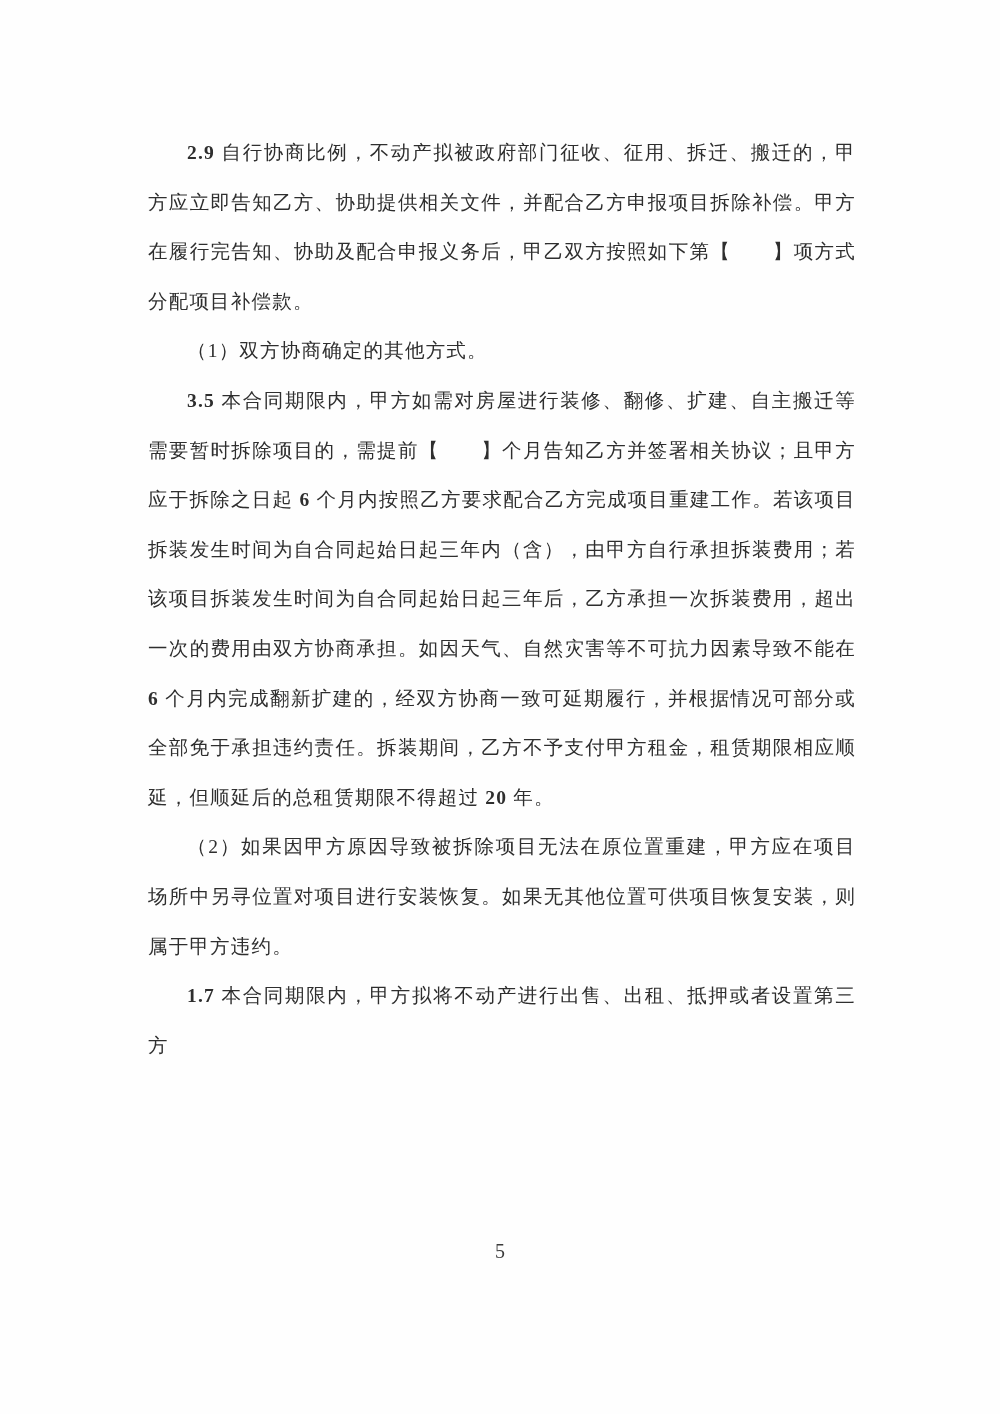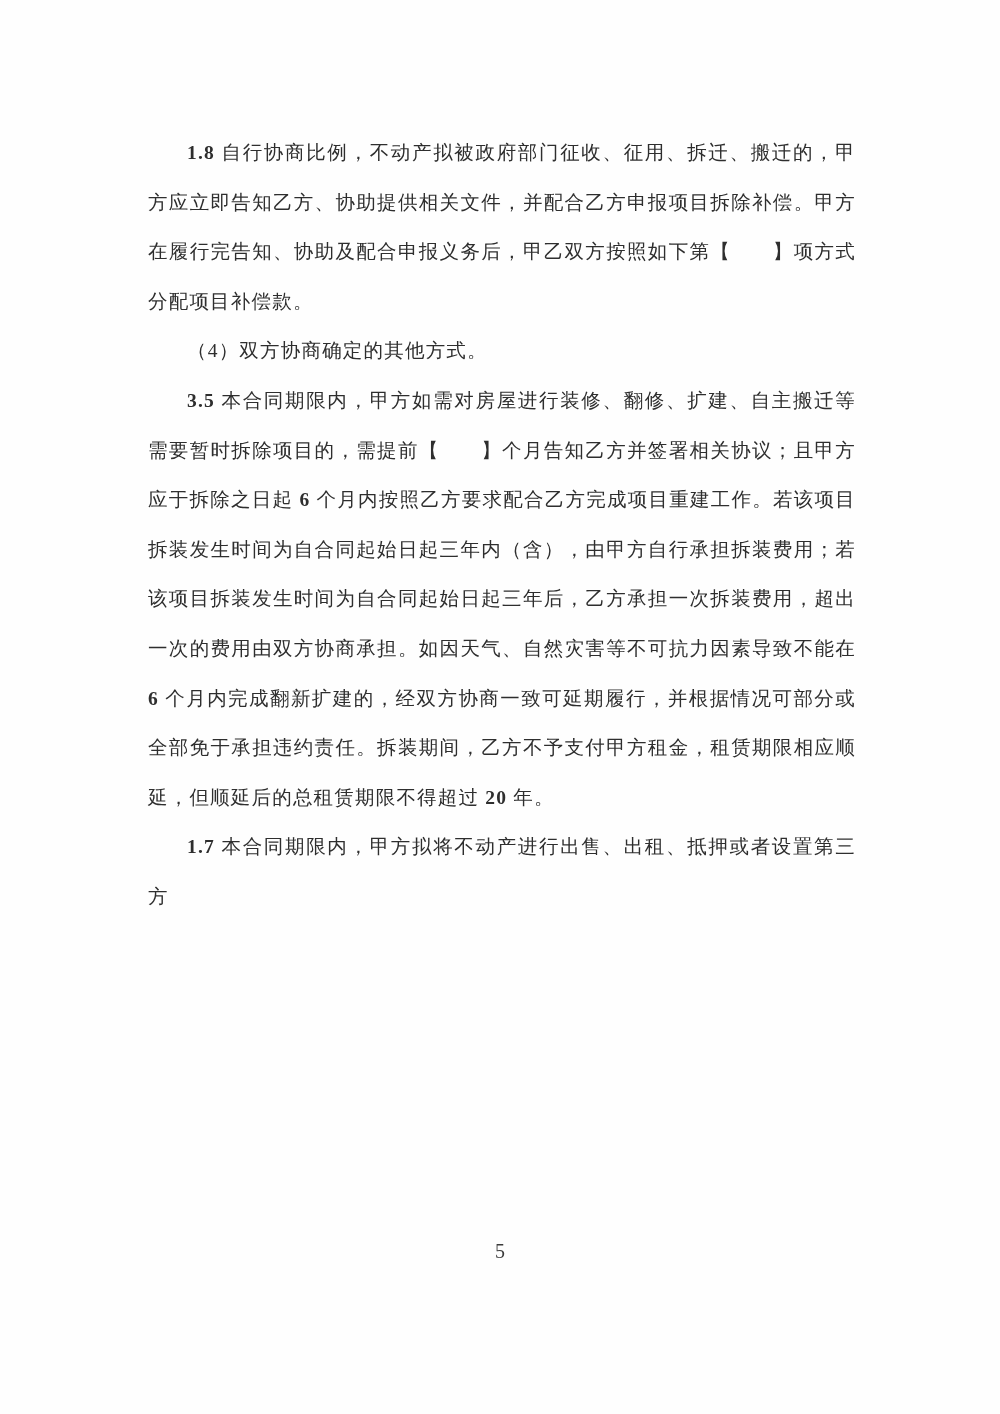--- a/index.html
+++ b/index.html
@@ -50,21 +50,22 @@
     color: #3a3a3a;
     letter-spacing: 0;
   }
 </style>
 </head>
 <body>
 
 <div class="page">
   <div class="content">
 
-  <p class="para"><span class="b">1.8 </span><span>自行协商比例，不动产拟被政府部门征收、征用、拆迁、搬迁的，甲方应立即告知乙方、协助提供相关文件，并配合乙方申报项目拆除补偿。甲方在履行完告知、协助及配合申报义务后，甲乙双方按照如下第【　　】项方式分配项目补偿款。</span></p>
-      <p class="para"><span>（4）双方协商确定的其他方式。</span></p>
+  <p class="para"><span class="b">2.9 </span><span>自行协商比例，不动产拟被政府部门征收、征用、拆迁、搬迁的，甲方应立即告知乙方、协助提供相关文件，并配合乙方申报项目拆除补偿。甲方在履行完告知、协助及配合申报义务后，甲乙双方按照如下第【　　】项方式分配项目补偿款。</span></p>
+      <p class="para"><span>（1）双方协商确定的其他方式。</span></p>
       <p class="para"><span class="b">3.5 </span><span>本合同期限内，甲方如需对房屋进行装修、翻修、扩建、自主搬迁等需要暂时拆除项目的，需提前【　　】个月告知乙方并签署相关协议；且甲方应于拆除之日起 </span><span class="b">6</span><span> 个月内按照乙方要求配合乙方完成项目重建工作。若该项目拆装发生时间为自合同起始日起三年内（含），由甲方自行承担拆装费用；若该项目拆装发生时间为自合同起始日起三年后，乙方承担一次拆装费用，超出一次的费用由双方协商承担。如因天气、自然灾害等不可抗力因素导致不能在 </span><span class="b">6</span><span> 个月内完成翻新扩建的，经双方协商一致可延期履行，并根据情况可部分或全部免于承担违约责任。拆装期间，乙方不予支付甲方租金，租赁期限相应顺延，但顺延后的总租赁期限不得超过 </span><span class="b">20</span><span> 年。</span></p>
+      <p class="para"><span>（2）如果因甲方原因导致被拆除项目无法在原位置重建，甲方应在项目场所中另寻位置对项目进行安装恢复。如果无其他位置可供项目恢复安装，则属于甲方违约。</span></p>
       <p class="para"><span class="b">1.7 </span><span>本合同期限内，甲方拟将不动产进行出售、出租、抵押或者设置第三方</span></p>
     </div>
   <div class="footer">
     <span class="page-number">5</span>
   </div>
 </div>
 
 </body></html>

